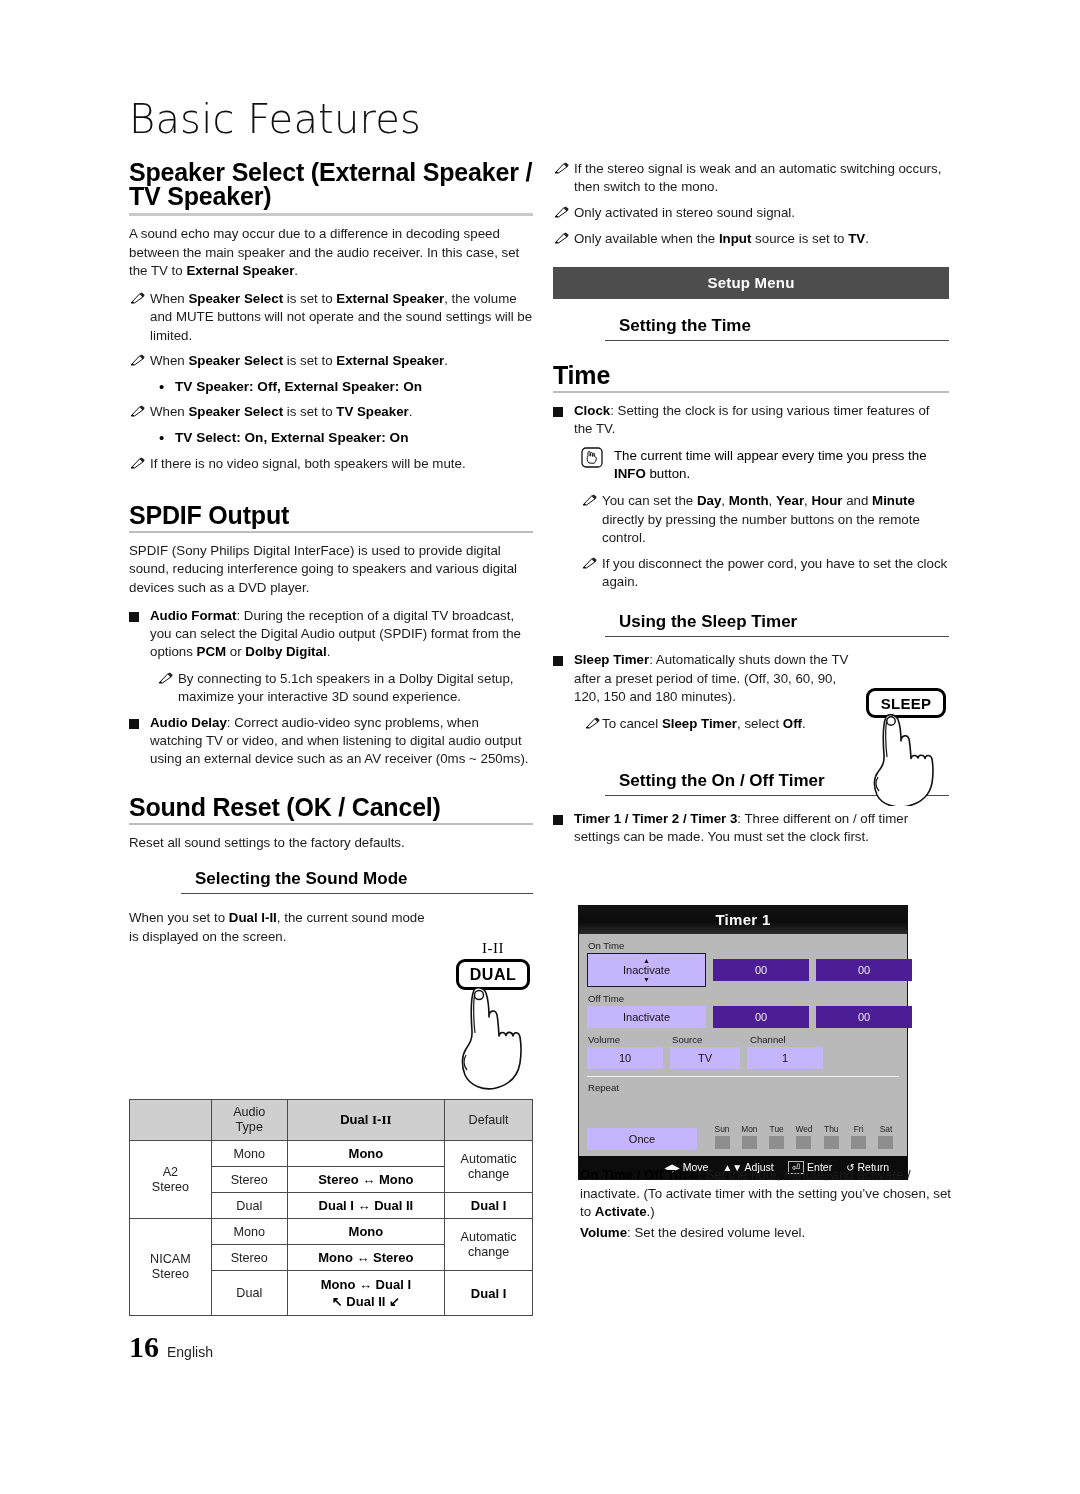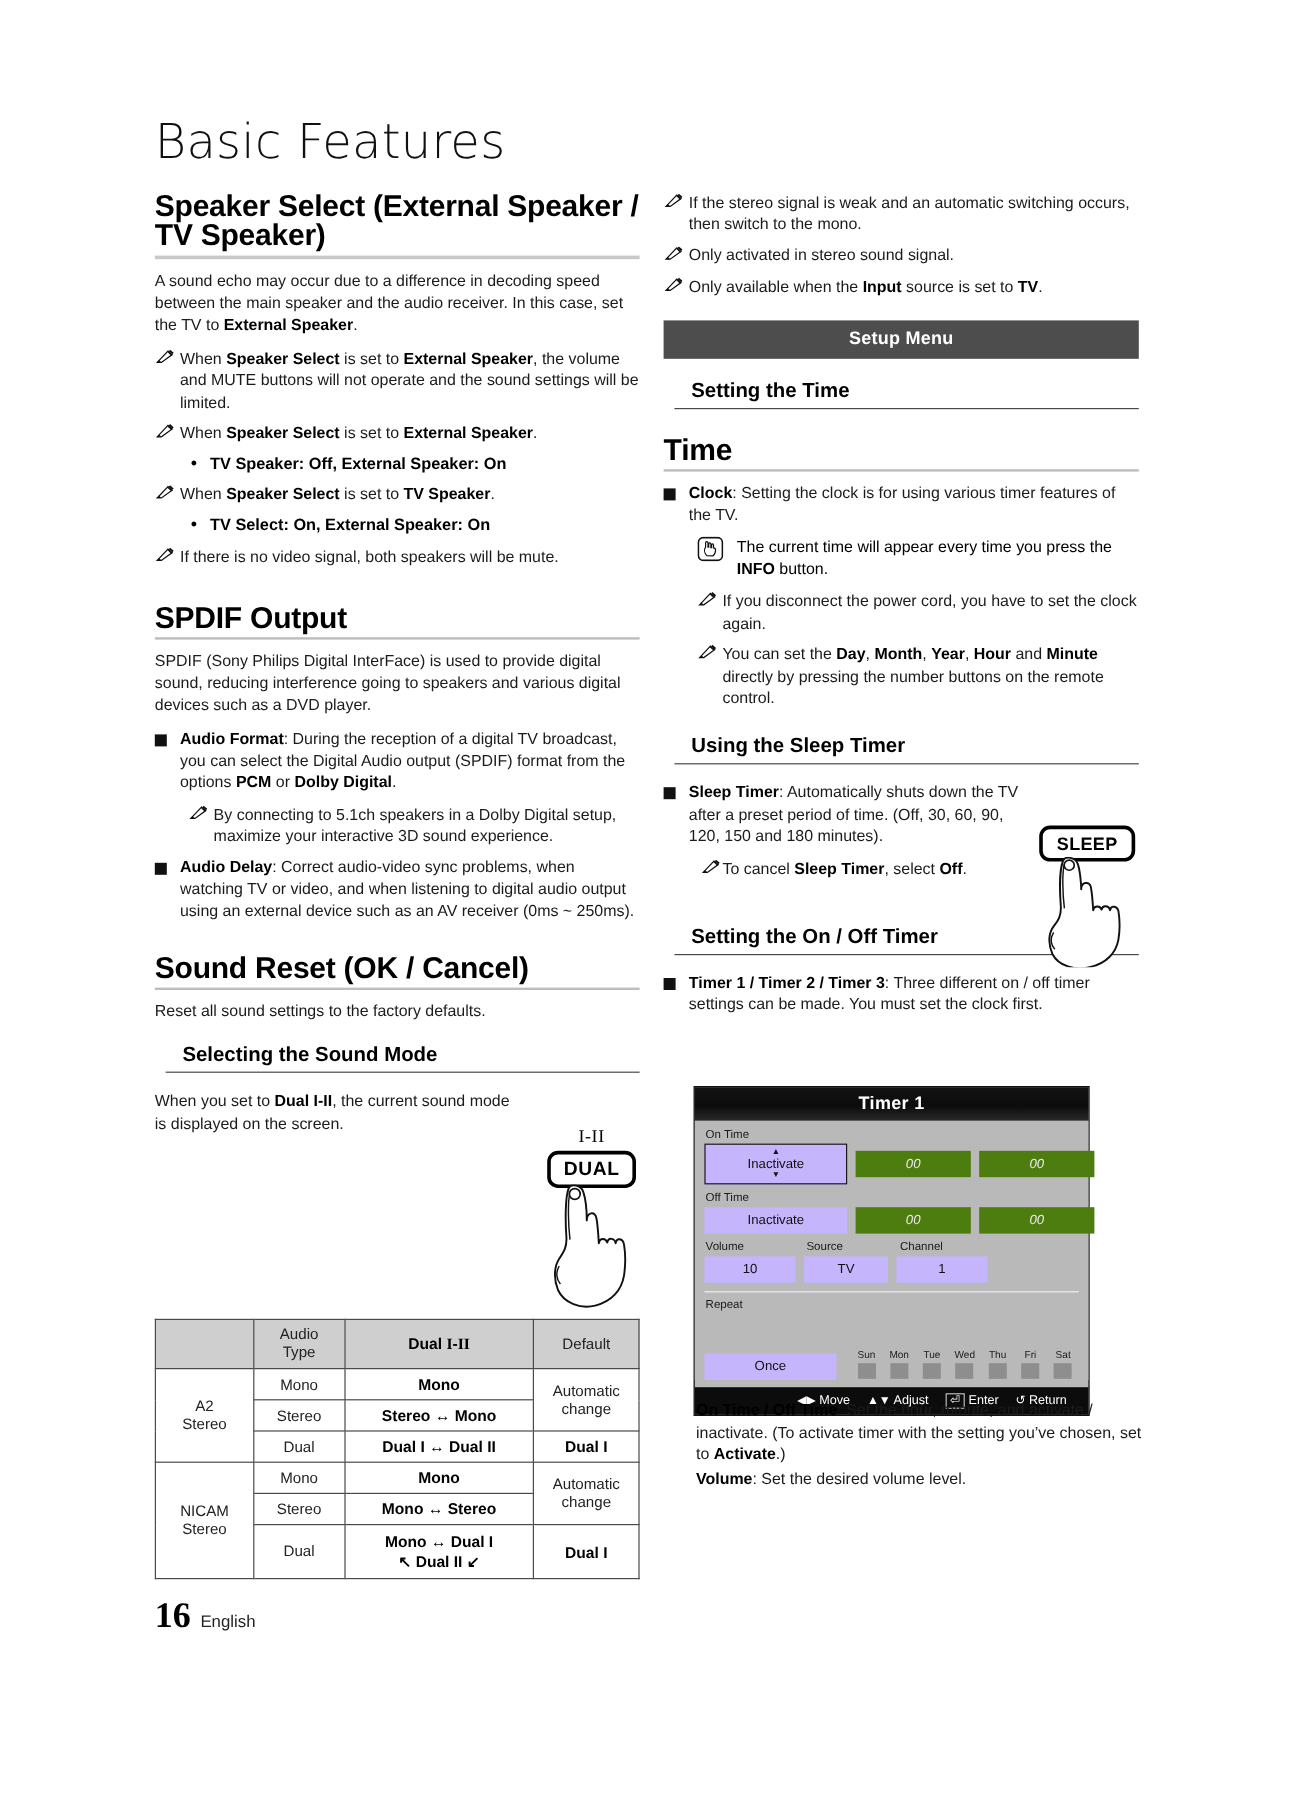--- a/index.html
+++ b/index.html
@@ -26,21 +26,21 @@
   .col-right { position:absolute; left:553px;  top:160px; width:396px; }
 
   
   .h1 {
     font-size:25px; font-weight:bold; line-height:24px;
     letter-spacing:-0.2px; margin:0 0 4px 0;
   }
   .h1.rule { border-bottom:3px solid #c9c9c9; padding-bottom:5px; margin-bottom:9px; }
   .h1-thin-rule { border-bottom:2px solid #bdbdbd; padding-bottom:4px; margin-bottom:9px; }
 
-  .h2wrap { display:flex; align-items:center; margin-top:16px; }
+  .h2wrap { display:flex; align-items:center; margin-top:16px;margin-left:43px; }
   .h2bar { width:9px; background:#5a5a5a; flex:0 0 9px; }
   .h2txt {
     font-size:17px; font-weight:bold; padding-left:14px; padding-bottom:3px;
     flex:1 1 auto; border-bottom:1.6px solid #4a4a4a; line-height:22px;
   }
 
   
   p.body {
     font-size:13.3px; line-height:18.6px; margin:0 0 9px 0; color:#1b1b1b;
   }
@@ -109,21 +109,21 @@
     color:#fff; text-align:center; font-size:15px; font-weight:bold;
     padding:5px 0 6px 0; letter-spacing:0.3px;
   }
   .osd-body { padding:6px 8px 0 8px; background:#b9b9b9; }
   .osd-lbl { font-size:9.6px; margin:0 0 2px 1px; color:#1a1a1a; }
   .osd-row { display:flex; gap:7px; margin-bottom:6px; }
   .fld {
     background:#c4b5fd; color:#111; text-align:center;
     padding:5px 0; font-size:11px;
   }
-  .fld.dark { background:#4d7c0f; color:#eee;font-style:italic; }
+  .fld.dark { background:#4c1d95; color:#eee; }
   .fld.sel { border:1.6px solid #1a1a1a; position:relative; padding:3px 0 3px 0; }
   .fld.sel .ar { display:block; font-size:7px; line-height:7px; }
   .f1 { flex:0 0 119px; }
   .f2 { flex:0 0 96px; }
   .f3 { flex:0 0 96px; }
   .osd-trio { display:flex; gap:7px; }
   .v1 { flex:0 0 76px; }
   .v2 { flex:0 0 70px; }
   .v3 { flex:0 0 76px; }
   .osd-sep { height:1px; background:#efefef; margin:7px 0 5px 0; }
@@ -401,35 +401,35 @@
 
     <div class="note indent">
       <div class="ico">
         <svg width="16" height="13" viewBox="0 0 16 13">
             <path d="M2 11 L11 1.5 L14.5 4.5 L5.5 11 Z" fill="none" stroke="#111" stroke-width="1"></path>
             <path d="M2 11 L5.5 11 L3.5 9 Z" fill="#111"></path>
             <path d="M10.8 2 L14 5" stroke="#111" stroke-width="1"></path>
             <path d="M12.2 1 L15.2 3.6" stroke="#111" stroke-width="1.6"></path>
           </svg>
       </div>
+      <div class="txt">
+        <span>You can set the </span><b>Day</b>, <b>Month</b>, <b>Year</b>, <b>Hour</b> and <b>Minute</b><span> directly by pressing the number buttons on the remote control.</span>
+      </div>
+    </div>
+
+    <div class="note indent">
+      <div class="ico">
+        <svg width="16" height="13" viewBox="0 0 16 13">
+            <path d="M2 11 L11 1.5 L14.5 4.5 L5.5 11 Z" fill="none" stroke="#111" stroke-width="1"></path>
+            <path d="M2 11 L5.5 11 L3.5 9 Z" fill="#111"></path>
+            <path d="M10.8 2 L14 5" stroke="#111" stroke-width="1"></path>
+            <path d="M12.2 1 L15.2 3.6" stroke="#111" stroke-width="1.6"></path>
+          </svg>
+      </div>
       <div class="txt">If you disconnect the power cord, you have to set the clock again.</div>
-    </div>
-
-    <div class="note indent">
-      <div class="ico">
-        <svg width="16" height="13" viewBox="0 0 16 13">
-            <path d="M2 11 L11 1.5 L14.5 4.5 L5.5 11 Z" fill="none" stroke="#111" stroke-width="1"></path>
-            <path d="M2 11 L5.5 11 L3.5 9 Z" fill="#111"></path>
-            <path d="M10.8 2 L14 5" stroke="#111" stroke-width="1"></path>
-            <path d="M12.2 1 L15.2 3.6" stroke="#111" stroke-width="1.6"></path>
-          </svg>
-      </div>
-      <div class="txt">
-        <span>You can set the </span><b>Day</b>, <b>Month</b>, <b>Year</b>, <b>Hour</b> and <b>Minute</b><span> directly by pressing the number buttons on the remote control.</span>
-      </div>
     </div>
 
     <div class="h2wrap" style="margin-top:20px;">
       <div class="h2bar"></div>
       <div class="h2txt">Using the Sleep Timer</div>
     </div>
 
     <div style="height:14px"></div>
 
     <div class="sq" style="width:312px;">

